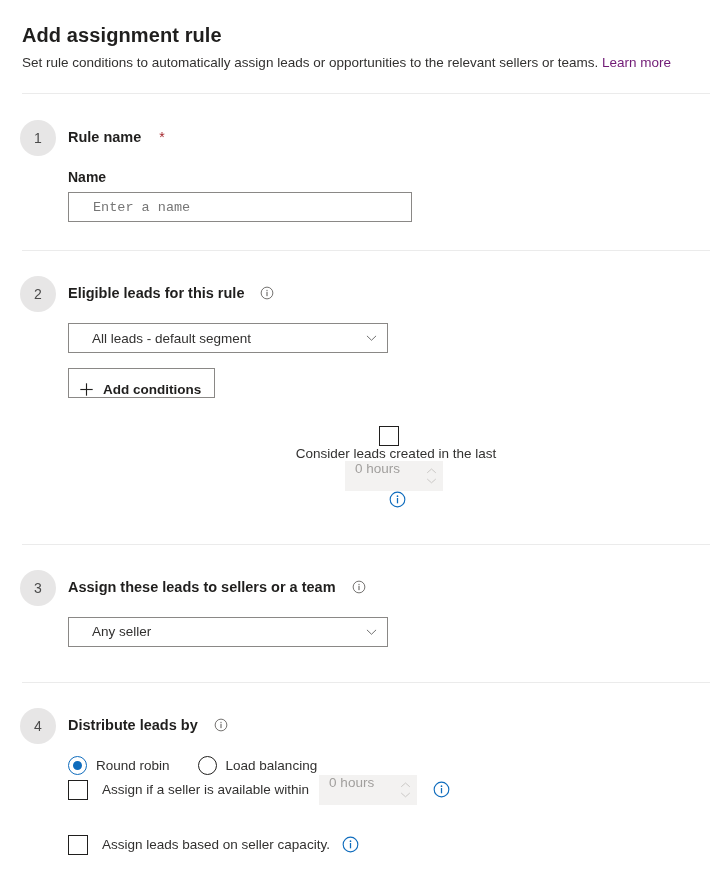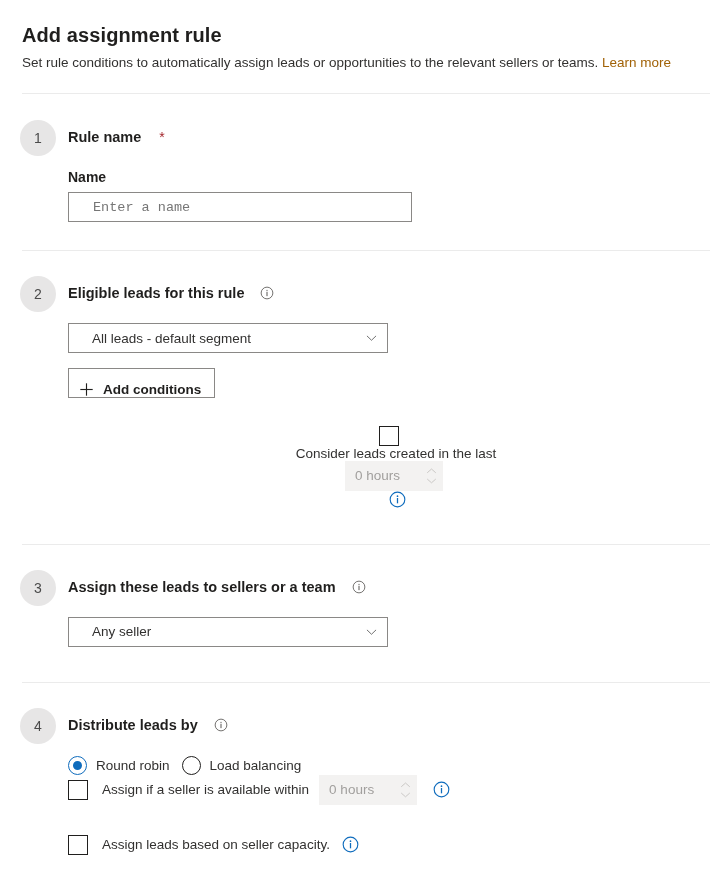--- a/index.html
+++ b/index.html
@@ -23,21 +23,21 @@
     margin: 0 0 6px 0;
     letter-spacing: .1px;
   }
   .page-subtitle {
     font-size: 13.5px;
     color: #323130;
     line-height: 18px;
     margin: 0;
   }
   .link {
-    color: #a16207;
+    color: #701a75;
     text-decoration: none;
     cursor: pointer;
   }
 
   
   .divider {
     height: 1px;
     background: #ebebeb;
     margin-left: 22px;
     margin-right: 0;
@@ -158,39 +158,39 @@
     white-space: nowrap;
   }
 
   
   .spinner {
     position: relative;
     width: 98px;
     height: 30px;
     background: #f3f2f1;
     display: flex;
-    align-items: center;
+    align-items: flex-start;
     padding: 0 26px 0 10px;
     font-size: 13.5px;
     color: #a19f9d;
     margin-left: 10px;
     flex: 0 0 auto;
   }
   .spin-arrows {
     position: absolute;
     right: 6px; top: 0; bottom: 0;
     display: flex;
     flex-direction: column;
     justify-content: center;
     gap: 4px;
   }
   .spin-arrows svg { display:block; }
 
   
-  .radio-group { display: flex; align-items: center; gap: 12px; }
+  .radio-group { display: flex; align-items: center; gap: 28px; }
   .radio-item { display: flex; align-items: center; cursor: pointer; }
   .radio {
     width: 19px; height: 19px;
     border-radius: 50%;
     border: 1px solid #201f1e;
     background: #fff;
     position: relative;
     flex: 0 0 auto;
   }
   .radio.checked { border: 1px solid #0f6cbd; }

